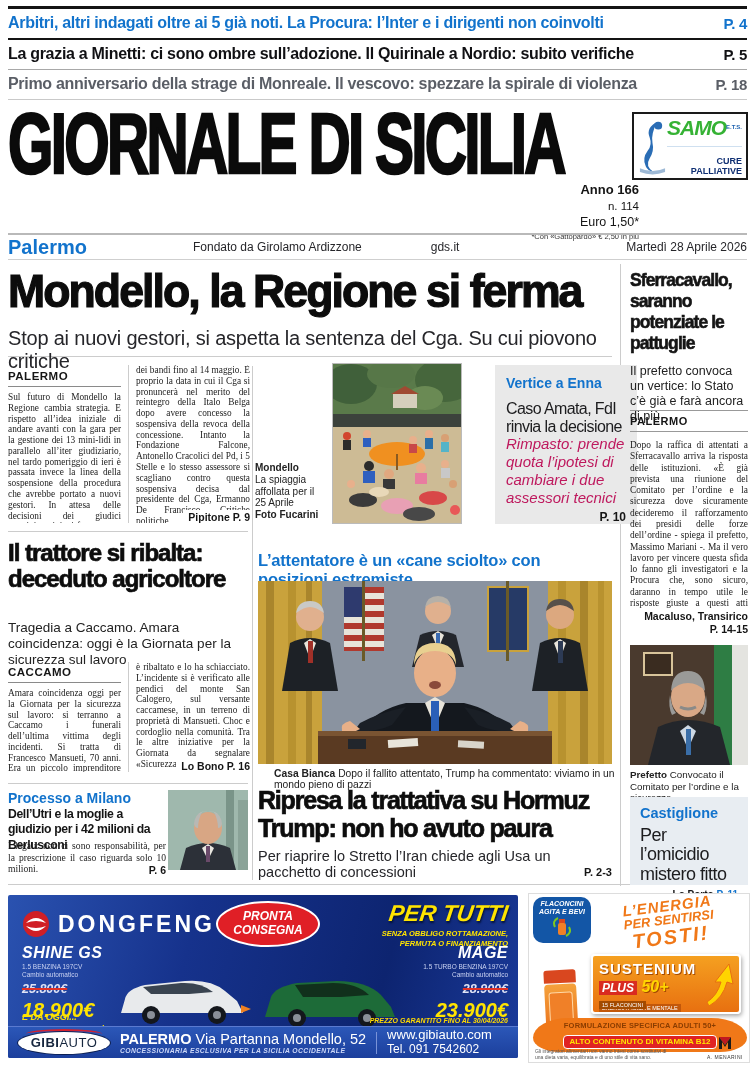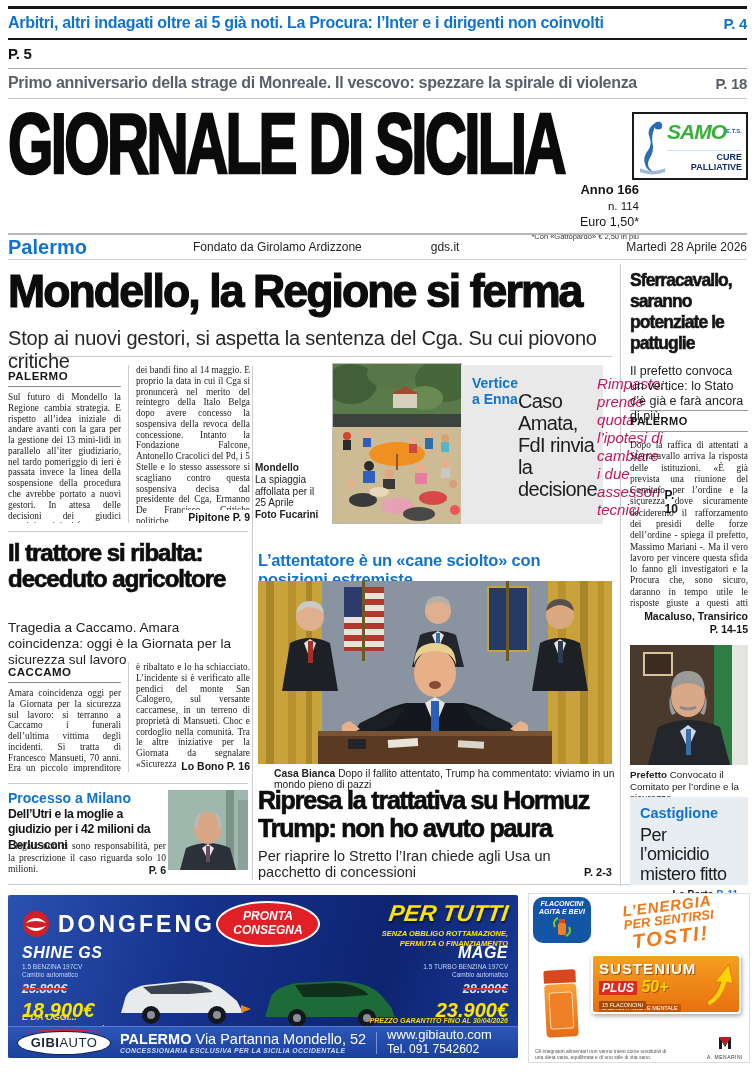--- a/index.html
+++ b/index.html
@@ -29,21 +29,21 @@
     position:absolute; top:100px; left:8px; white-space:nowrap;
     font-weight:700; font-size:86px; letter-spacing:-4px; line-height:1;
     color:#0b0b0b; -webkit-text-stroke:2.5px #0b0b0b;
     transform:scaleX(.68); transform-origin:left top;
   }
   .logo-box { position:absolute; top:112px; left:632px; width:116px; height:68px;
     border:2px solid #1a1a1a; background:#fff; display:flex; align-items:center; padding:2px 4px; }
   .logo-right { flex:1; text-align:right; }
   .samo-name { font-style:italic; font-weight:700; font-size:21px; color:#35b234; letter-spacing:-1px; }
   .samo-ets { font-size:6px; color:#1f63b0; font-weight:700; vertical-align:super; }
-  .samo-tag { font-weight:700; font-size:9px; color:#0f2f73; margin-top:6px; border-top:1px solid #cfe0f0; padding-top:1px; }
+  .samo-tag { font-weight:700; font-size:9px; color:#0f2f73; margin-top:6px; border-top:1px solid #cfe0f0; padding-top:9px; }
   .edition { position:absolute; top:182px; right:116px; text-align:right; line-height:1.3; }
   .ed-anno { font-weight:700; font-size:13px; }
   .ed-issue { font-size:11.5px; }
   .ed-price { font-size:12.5px; }
   .ed-note { font-size:7.5px; color:#333; margin-top:2px; }
 
   
   .infobar { position:absolute; top:233px; left:8px; width:739px; height:27px;
     border-top:2px solid #b9b9b9; border-bottom:1px solid #cfcfcf;
     display:flex; align-items:center; }
@@ -72,24 +72,24 @@
     padding:5px 0 4px; border-bottom:1px solid #8a8a8a; margin-bottom:5px; }
   .coltext { font-family:"Liberation Serif","DejaVu Serif",serif; font-size:9.3px;
     line-height:1.16; text-align:justify; color:#1b1b1b; }
   .byline { position:absolute; right:0; bottom:0; background:#fff; padding:1px 0 0 5px;
     font-size:10.5px; font-weight:700; }
   .beach-photo { position:absolute; top:363px; left:332px; width:130px; height:161px;
     border:1px solid #bbb; overflow:hidden; }
   .beach-caption { position:absolute; top:462px; left:255px; width:72px;
     font-size:10px; line-height:1.18; color:#222; }
   .cap-bold { font-weight:700; }
-  .enna-box { position:absolute; top:365px; left:461px; width:142px; height:159px;
-    background:#e9e9e9; padding:10px 11px 8px; display:flex; }
+  .enna-box { position:absolute; top:365px; left:495px; width:142px; height:159px;
+    background:#e9e9e9; padding:10px 11px 8px; display:flex; flex-direction:column; }
   .enna-kicker { font-size:14px; font-weight:700; color:#1273cc; }
-  .enna-title { font-size:20px; line-height:1.1; letter-spacing:-0.6px; color:#1c1c1e; margin-top:15px; }
+  .enna-title { font-size:16px; line-height:1.1; letter-spacing:-0.6px; color:#1c1c1e; margin-top:9px; }
   .enna-sub { font-size:15px; line-height:1.2; color:#be185d; margin-top:auto;font-style:italic; }
   .enna-page { align-self:flex-end; font-weight:700; font-size:12px; margin-top:3px; }
 
   
   .sb-title { position:absolute; top:270px; left:630px; width:120px;
     font-size:19px; font-weight:700; letter-spacing:-1px; line-height:1.1;
     -webkit-text-stroke:.6px #111; transform:scaleX(.92); transform-origin:left top; }
   .sb-standfirst { position:absolute; top:364px; left:630px; width:118px;
     font-size:12.5px; line-height:1.2; color:#222; }
   .sb-dateline { position:absolute; top:410px; left:630px; width:118px;
@@ -230,20 +230,21 @@
 <div class="page">
 
   <div class="teasers">
     <div class="t-rule r1"></div>
     <div class="teaser c-blue">
       <span>Arbitri, altri indagati oltre ai 5 già noti. La Procura: l’Inter e i dirigenti non coinvolti</span>
       <span class="t-page">P. 4</span>
     </div>
     <div class="t-rule r2"></div>
     <div class="teaser c-black">
+      <span>La grazia a Minetti: ci sono ombre sull’adozione. Il Quirinale a Nordio: subito verifiche</span>
       <span class="t-page">P. 5</span>
     </div>
     <div class="t-rule r3"></div>
     <div class="teaser c-grey">
       <span>Primo anniversario della strage di Monreale. Il vescovo: spezzare la spirale di violenza</span>
       <span class="t-page">P. 18</span>
     </div>
     <div class="t-rule r4"></div>
   </div>
 
@@ -607,20 +608,24 @@
       <div class="su-variant">
         <span class="pl">PLUS</span>
         <span class="n">50+</span>
       </div>
       <div class="su-prodsub">ENERGIA FISICA E MENTALE</div>
       <div class="su-count">15 FLACONCINI</div>
       <svg width="34" height="44" viewBox="0 0 34 44" style="position:absolute; right:2px; top:6px;">
         <path d="M4 40 Q14 34 18 20 L12 20 L26 2 L30 22 L24 20 Q20 36 6 44 Z" fill="#ffd400" stroke="#e87010" stroke-width="1"></path>
       </svg>
     </div>
+    <div class="su-swoosh">
+      <div class="su-claim1">FORMULAZIONE SPECIFICA ADULTI 50+</div>
+      <div class="su-claim2">ALTO CONTENUTO DI VITAMINA B12</div>
+    </div>
     <div class="su-discl">Gli integratori alimentari non vanno intesi come sostitutivi di una dieta varia, equilibrata e di uno stile di vita sano.</div>
     <div class="su-menarini">
       <svg width="14" height="14" viewBox="0 0 14 14">
         <polygon points="1,1 13,1 7,9" fill="#c01820"></polygon>
         <polygon points="1,1 7,9 13,1 13,13 10,13 10,6 7,11 4,6 4,13 1,13" fill="#1a1a1a"></polygon>
       </svg>
       <div class="nm">A. MENARINI</div>
     </div>
   </div>
 

